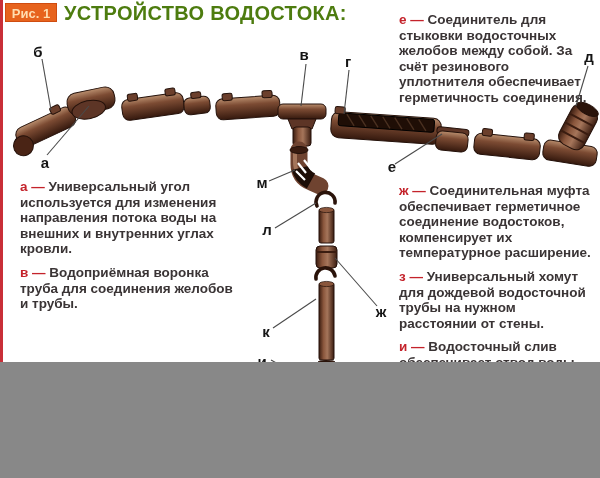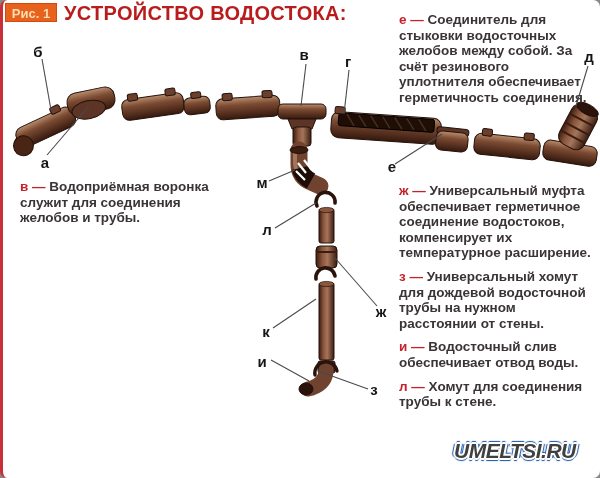--- a/index.html
+++ b/index.html
@@ -1,21 +1,21 @@
 <!DOCTYPE html>
 <html><head>
 <meta charset="utf-8">
 <style>
   html,body{margin:0;padding:0;background:#888;}
-  #page{position:relative;width:600px;height:478px;background:#ffffff;overflow:hidden;
-        font-family:"Liberation Sans",sans-serif;box-sizing:border-box;border-left:3px solid #c92f38;border-radius:7px;}
+  #page{position:relative;width:600px;height:362px;background:#ffffff;overflow:hidden;
+        font-family:"Liberation Sans",sans-serif;box-sizing:border-box;border-left:3px solid #c92f38;}
   .fig-label{position:absolute;left:2px;top:3px;width:52px;height:19px;background:#e7631d;
         color:#ffddb0;font-weight:bold;font-size:13px;line-height:19px;text-align:center;
         border:1px solid #cf4c10;box-sizing:border-box;}
-  .title{position:absolute;left:61px;top:2px;font-weight:bold;font-size:20px;color:#b91c1c;
+  .title{position:absolute;left:61px;top:2px;font-weight:bold;font-size:20px;color:#4d7c0f;
         letter-spacing:.3px;white-space:nowrap;}
   .col{position:absolute;}
   .col-left{left:9px;top:171px;width:238px;}
   .col-right-top{left:388px;top:4px;width:208px;}
   .col-right{left:388px;top:175px;width:210px;}
   p.entry{margin:8px;font-weight:bold;font-size:13.5px;line-height:15.6px;color:#3a3435;}
   .k{color:#c4232b;}
   .watermark{position:absolute;left:451px;top:439px;font-weight:bold;font-style:italic;
         font-size:21px;color:#404040;text-transform:uppercase;letter-spacing:-.5px;z-index:5;
         text-shadow:-1px -1px 0 #fff,1px -1px 0 #fff,-1px 1px 0 #fff,1px 1px 0 #fff,
@@ -30,25 +30,26 @@
 <div id="page">
 
   <div class="fig-label">Рис. 1</div>
   <div class="title">УСТРОЙСТВО ВОДОСТОКА:</div>
 
   <div class="col col-right-top">
     <p class="entry"><span class="k">е —</span> <span class="t">Соединитель для стыковки водосточных желобов между собой. За счёт резинового уплотнителя обеспечивает герметичность соединения.</span></p>
   </div>
 
   <div class="col col-left">
-    <p class="entry"><span class="k">в —</span> <span class="t">Водоприёмная воронка служит для соединения желобов и трубы.</span></p>
+    <p class="entry"><span class="k">а —</span> <span class="t">Универсальный угол используется для изменения направления потока воды на внешних и внутренних углах кровли.</span></p>
+    <p class="entry"><span class="k">в —</span> <span class="t">Водоприёмная воронка труба для соединения желобов и трубы.</span></p>
   </div>
 
   <div class="col col-right">
-    <p class="entry"><span class="k">ж —</span> <span class="t">Универсальный муфта обеспечивает герметичное соединение водостоков, компенсирует их температурное расширение.</span></p>
+    <p class="entry"><span class="k">ж —</span> <span class="t">Соединительная муфта обеспечивает герметичное соединение водостоков, компенсирует их температурное расширение.</span></p>
     <p class="entry"><span class="k">з —</span> <span class="t">Универсальный хомут для дождевой водосточной трубы на нужном расстоянии от стены.</span></p>
     <p class="entry"><span class="k">и —</span> <span class="t">Водосточный слив обеспечивает отвод воды.</span></p>
     <p class="entry"><span class="k">л —</span> <span class="t">Хомут для соединения трубы к стене.</span></p>
   </div>
 
   <svg class="diagram" width="600" height="478" viewBox="0 0 600 478">
     <defs>
       <linearGradient id="pg" x1="0" y1="0" x2="0" y2="1">
         <stop offset="0" stop-color="#b98e6e"></stop>
           <stop offset="0.35" stop-color="#7c4b33"></stop>

